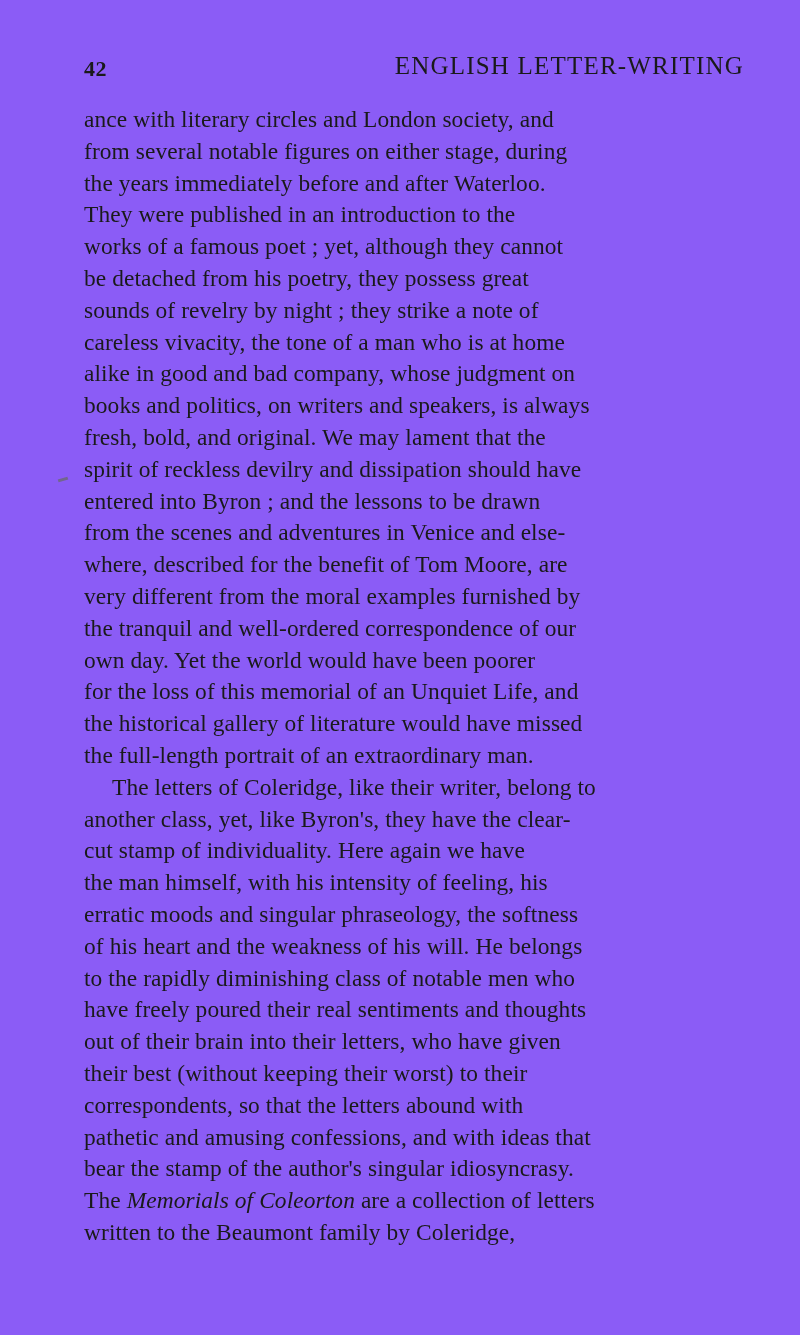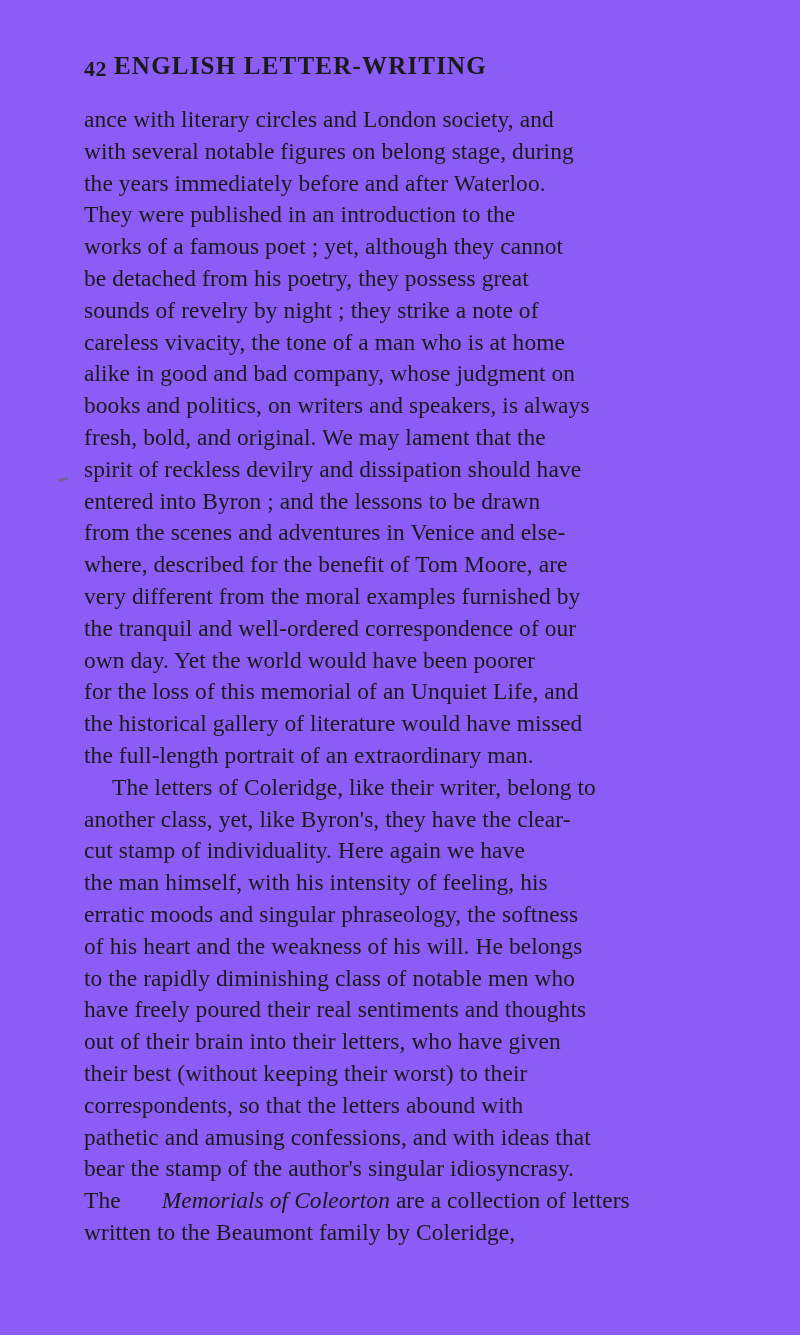--- a/index.html
+++ b/index.html
@@ -36,24 +36,24 @@
     top: 4px;
     font-size: 22px;
     font-weight: 700;
     letter-spacing: 0.5px;
   }
   .running-title {
     position: absolute;
     left: 0;
     top: 0;
     width: 660px;
-    text-align: left;
+    text-align: right;
     font-size: 25px;
     letter-spacing: 1.2px;
-    font-weight: 700;
+    font-weight: 400;
     padding-left: 30px;
     box-sizing: border-box;
   }
   .body-text {
     position: absolute;
     left: 84px;
     top: 104px;
     width: 658px;
     font-size: 23.4px;
     line-height: 31.8px;
@@ -78,21 +78,20 @@
   }
   .para > .line.last::after {
     width: 0;
   }
   .line-inner {
     display: inline;
     margin-top: 20px;
   }
   em {
     font-style: italic;
-    margin-left: 35px;
   }
   .stray-mark {
     position: absolute;
     left: 58px;
     top: 478px;
     width: 10px;
     height: 3px;
     background: #6a6a6a;
     transform: rotate(-16deg);
     opacity: 0.75;
@@ -107,21 +106,21 @@
     <div class="folio">42</div>
     <div class="running-title">ENGLISH LETTER-WRITING</div>
   </div>
 
   <div class="stray-mark"></div>
 
   <div class="body-text">
 
     <p class="para">
       <span class="line"><span class="line-inner">ance with literary circles and London society, and</span></span>
-      <span class="line"><span class="line-inner">with several notable figures on belong stage, during</span></span>
+      <span class="line"><span class="line-inner">from several notable figures on either stage, during</span></span>
       <span class="line"><span class="line-inner">the years immediately before and after Waterloo.</span></span>
       <span class="line"><span class="line-inner">They were published in an introduction to the</span></span>
       <span class="line"><span class="line-inner">works of a famous poet ; yet, although they cannot</span></span>
       <span class="line"><span class="line-inner">be detached from his poetry, they possess great</span></span>
       <span class="line"><span class="line-inner">sounds of revelry by night ; they strike a note of</span></span>
       <span class="line"><span class="line-inner">careless vivacity, the tone of a man who is at home</span></span>
       <span class="line"><span class="line-inner">alike in good and bad company, whose judgment on</span></span>
       <span class="line"><span class="line-inner">books and politics, on writers and speakers, is always</span></span>
       <span class="line"><span class="line-inner">fresh, bold, and original.  We may lament that the</span></span>
       <span class="line"><span class="line-inner">spirit of reckless devilry and dissipation should have</span></span>

